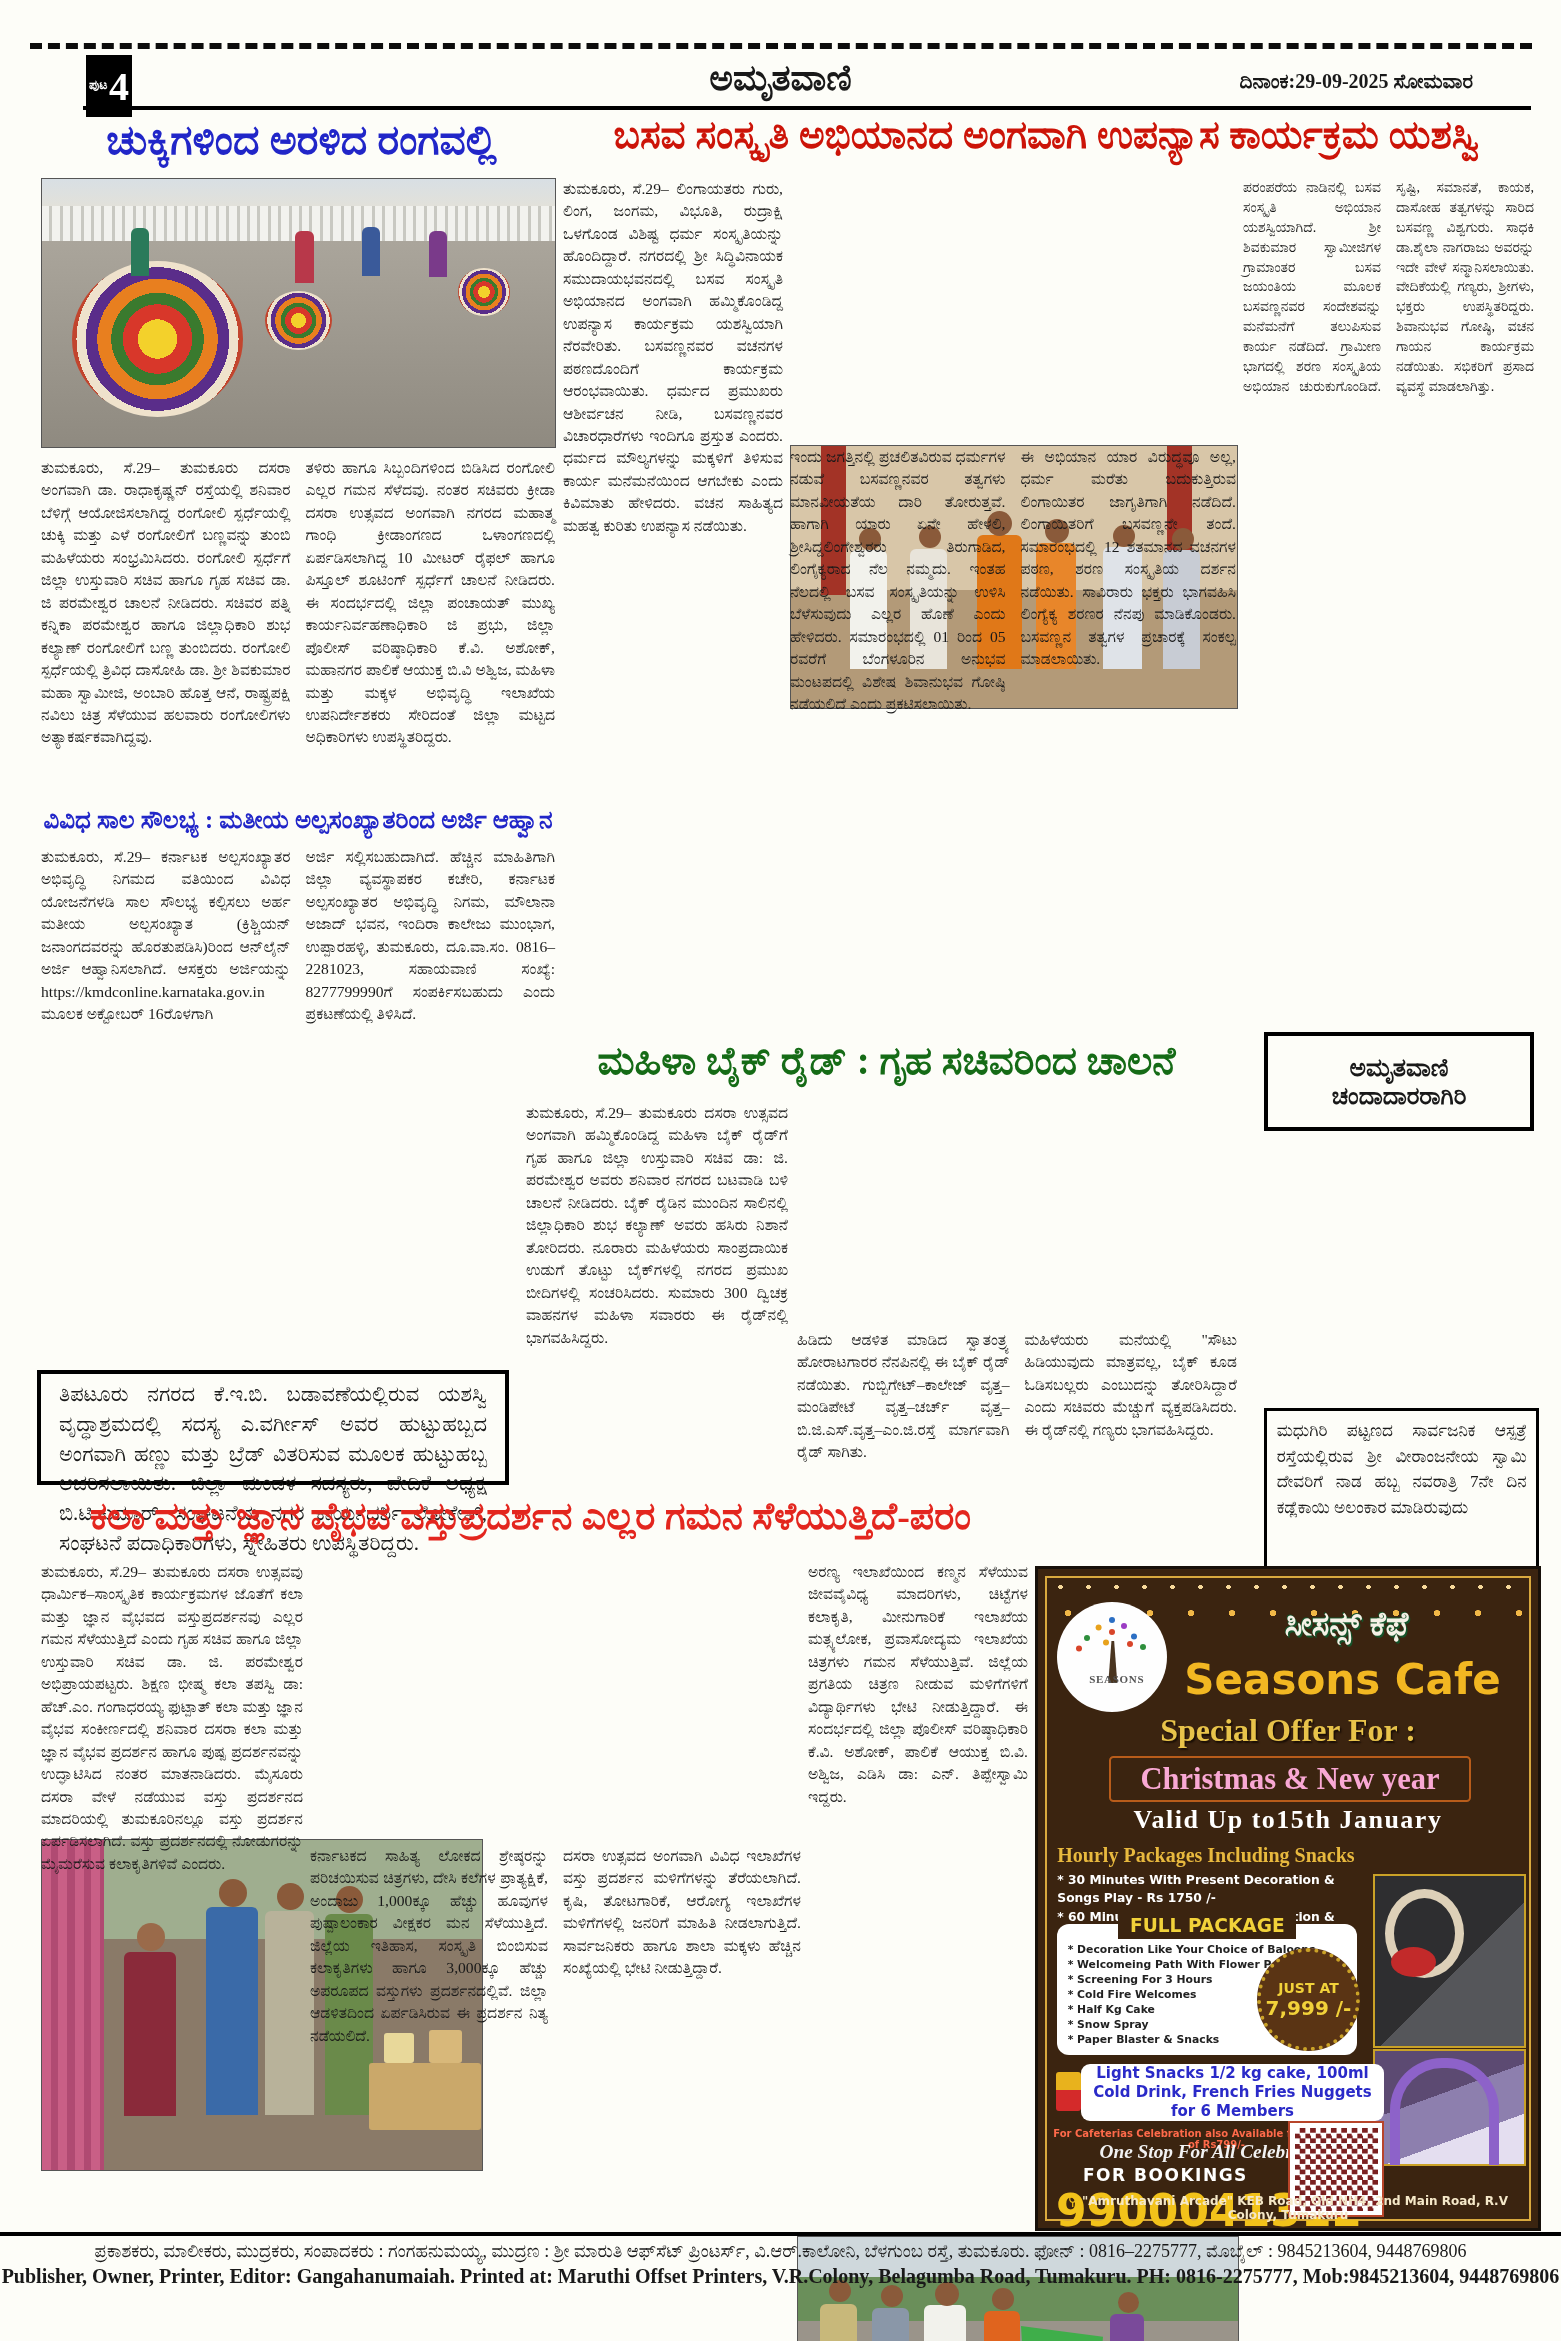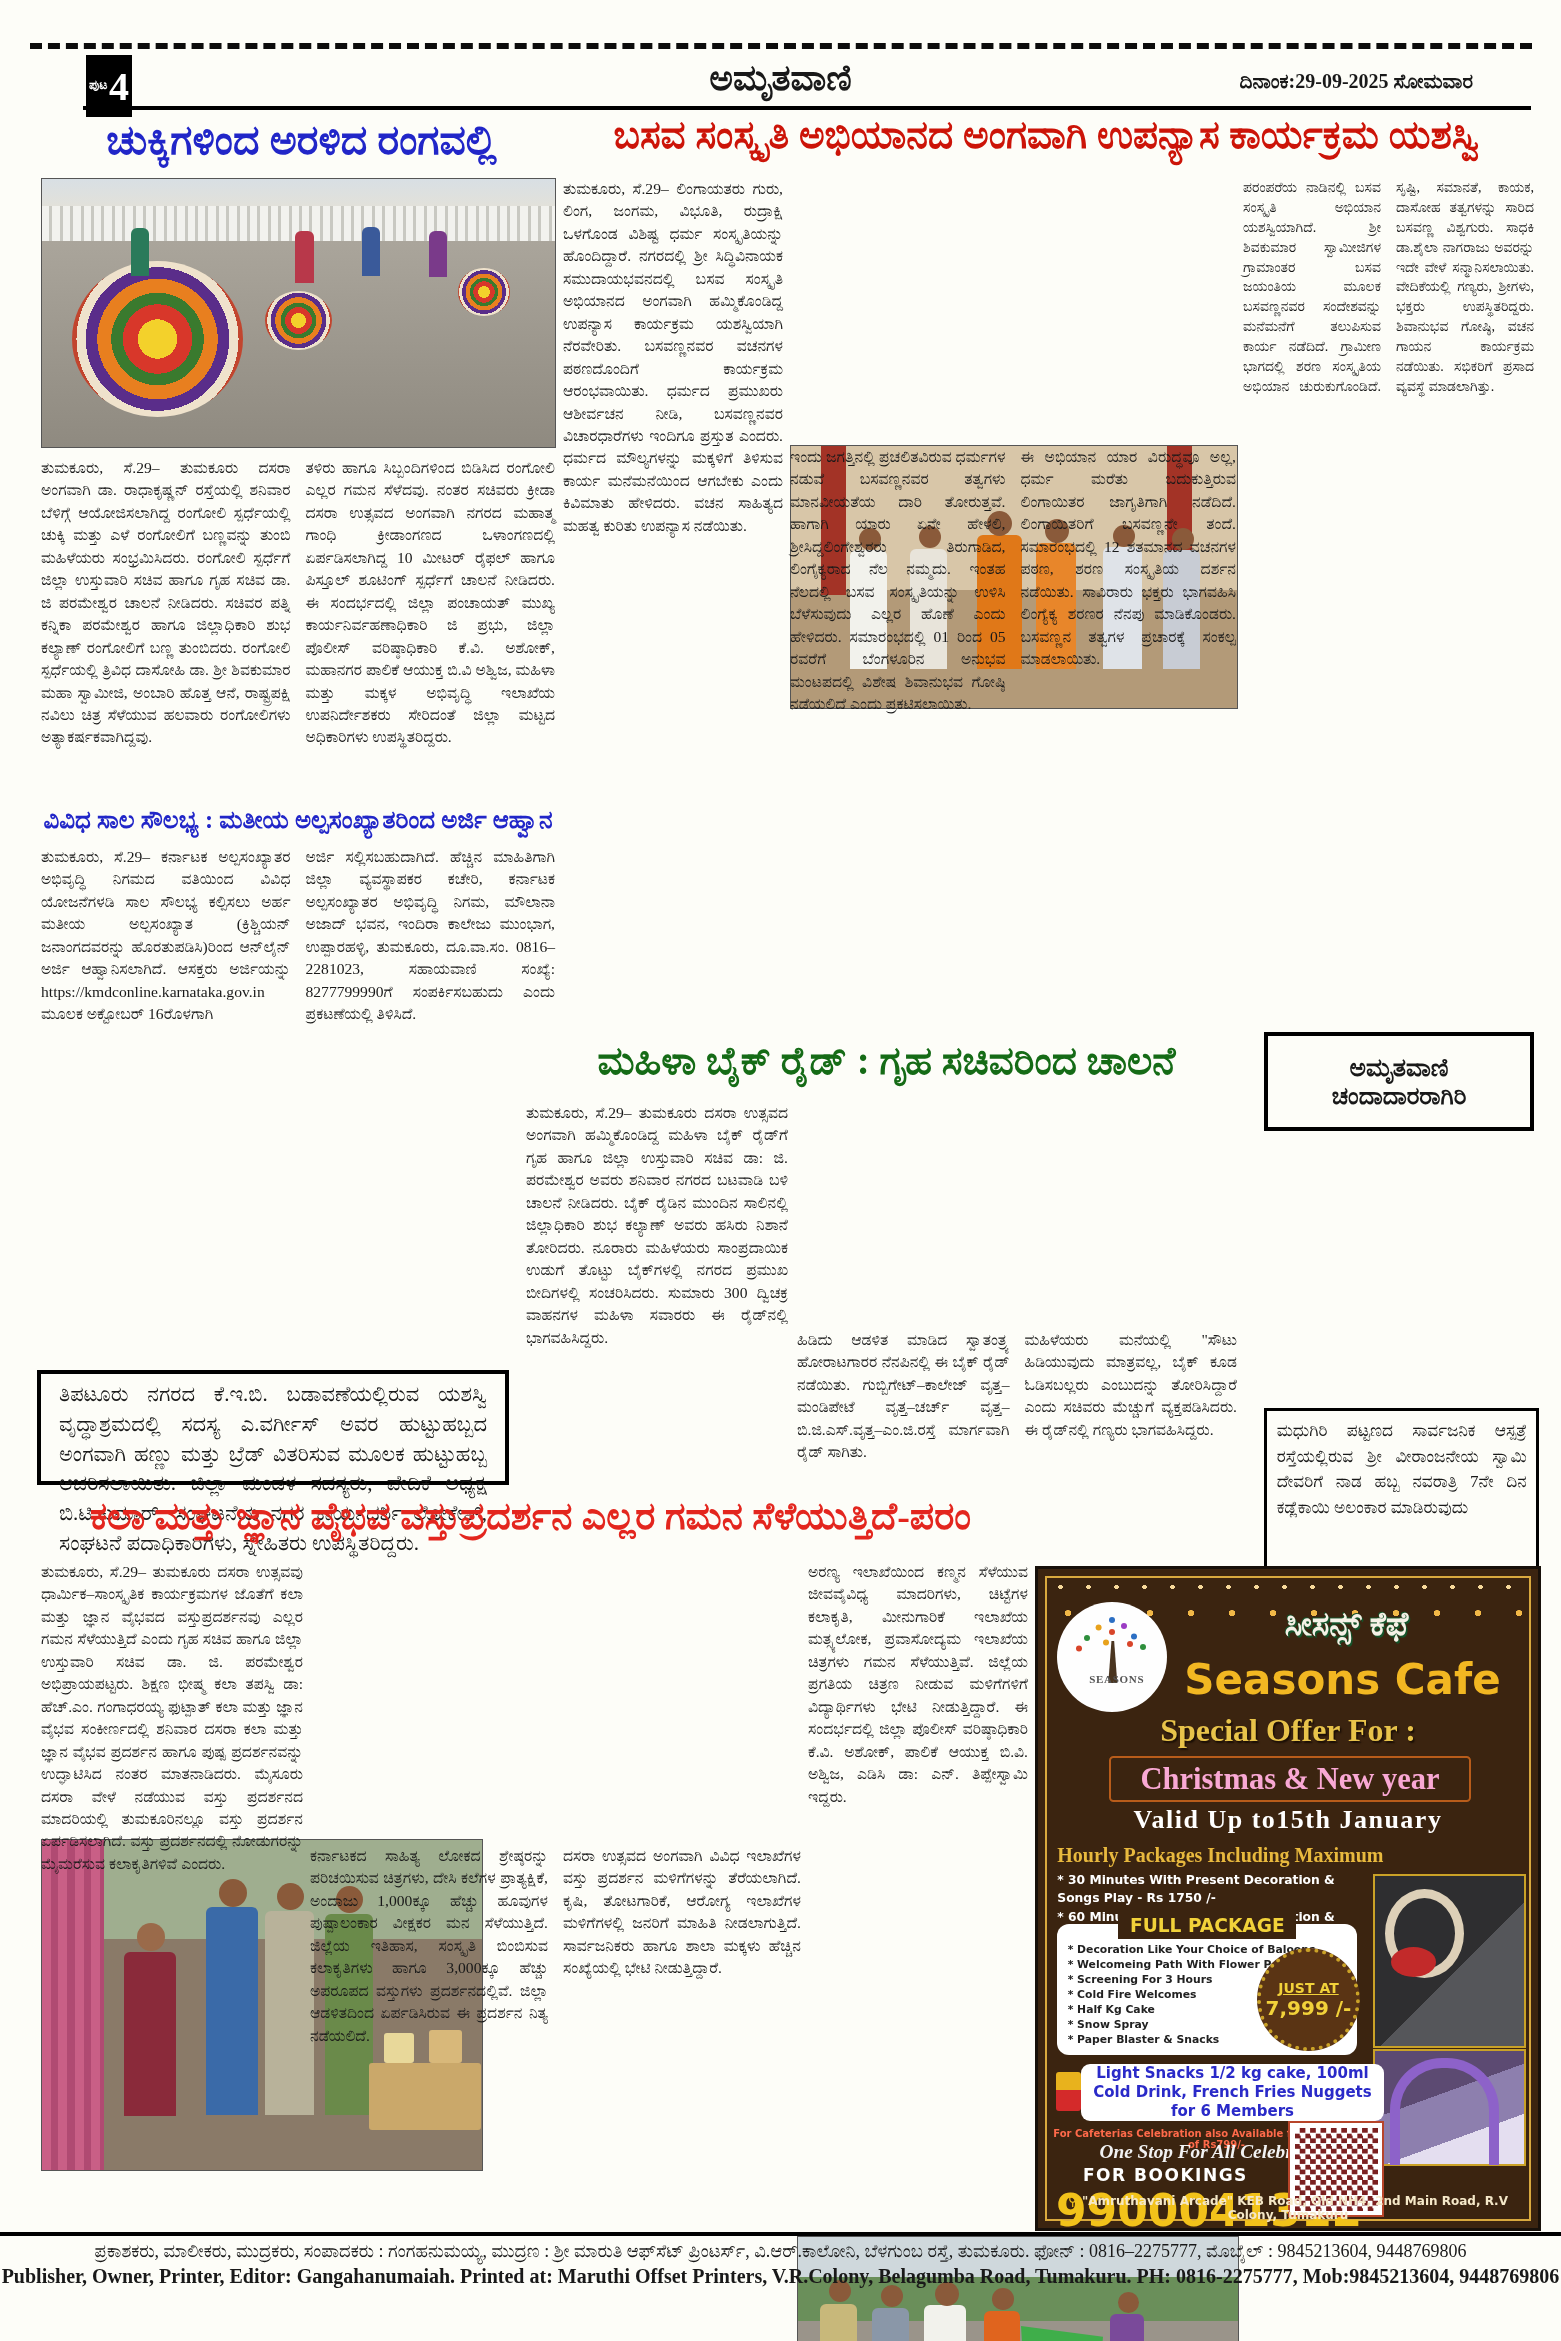--- a/index.html
+++ b/index.html
@@ -81,21 +81,21 @@
   #ad .c1 .wreath{position:absolute;left:10.4px;top:13.4px;width:61px;height:71px;border:9px solid #ddd0b8;border-radius:50%;}
   #ad .c1 .fl{position:absolute;left:16.4px;top:71px;width:45px;height:30px;background:#c22a2a;border-radius:50%;}
   #ad .c2 .arch{position:absolute;left:15px;top:7.4px;width:89px;height:97px;border:10.4px solid #8d62c9;border-bottom:none;border-radius:52px 52px 0 0;}
   #ad .pkg{position:absolute;left:19.3px;top:355px;width:300px;height:131px;background:#fff;border-radius:12px;}
   #ad .pkg .ph{position:absolute;left:61px;top:-12px;width:178px;height:27px;background:#3b2410;display:flex;align-items:center;justify-content:center;
        font-size:18.6px;font-weight:bold;color:#f2d23a;font-family:"DejaVu Sans",sans-serif;}
   #ad .pkg ul{margin:19.3px 0 0 10.4px;padding:0;list-style:none;font-size:10.8px;line-height:1.38;font-weight:bold;color:#222;font-family:"DejaVu Sans",sans-serif;}
   #ad .pkg ul li::before{content:"* ";}
   #ad .badge{position:absolute;left:219px;top:379px;width:95px;height:95px;border-radius:50%;background:#5a3414;
       border:4.5px dotted #caa227;display:flex;flex-direction:column;align-items:center;justify-content:center;color:#f2d23a;font-family:"DejaVu Sans",sans-serif;}
-  #ad .badge .b1{font-size:14px;font-weight:bold;text-decoration:underline;}
+  #ad .badge .b1{font-size:14px;font-weight:bold;}
   #ad .badge .b2{font-size:20px;font-weight:bold;}
   #ad .snacks{position:absolute;left:43px;top:495px;width:291px;height:57px;background:#fff;border-radius:9px;
       display:flex;align-items:center;justify-content:center;text-align:center;font-size:15px;line-height:1.25;font-weight:bold;color:#2a2ac8;font-family:"DejaVu Sans",sans-serif;padding:0 6px;}
   #ad .fries{position:absolute;left:18px;top:503px;width:25px;height:39px;background:linear-gradient(#e8b21d 0 45%,#d42a2a 45% 100%);border-radius:3px;}
   #ad .redline{position:absolute;left:15px;top:559px;width:327px;text-align:center;font-size:10px;font-weight:bold;color:#ff6a4a;font-family:"DejaVu Sans",sans-serif;}
   #ad .onestop{position:absolute;left:15px;top:572px;width:327px;text-align:center;font-size:19.3px;font-weight:bold;font-style:italic;color:#f2f2f2;}
   #ad .bkg{position:absolute;left:45px;top:596px;font-size:17px;font-weight:bold;color:#fff;letter-spacing:1.5px;font-family:"DejaVu Sans",sans-serif;}
   #ad .phone{position:absolute;left:18px;top:616px;font-size:44px;font-weight:bold;color:#f2c21a;font-family:"DejaVu Sans",sans-serif;}
   #ad .qr{position:absolute;left:250px;top:552px;width:83px;height:83px;background:#fff;border:2.2px solid #b8452a;padding:4.5px;}
   #ad .qr .m{width:100%;height:100%;background:repeating-conic-gradient(#7a2020 0% 25%,#fff 0% 50%) 0 0/10.4px 10.4px;}
@@ -262,21 +262,21 @@
     <div class="logo">
       <div class="trunk"></div>
       <div class="dots"></div>
       <div class="word">SEASONS</div>
     </div>
     <div class="t-kn">ಸೀಸನ್ಸ್ ಕೆಫೆ</div>
     <div class="t-en">Seasons Cafe</div>
     <div class="offer">Special Offer For :</div>
     <div class="occasion">Christmas &amp; New year</div>
     <div class="valid">Valid Up to15th January</div>
-    <div class="htitle">Hourly Packages Including Maximum</div>
+    <div class="htitle">Hourly Packages Including Snacks</div>
     <div class="hlist">
       <div>* 30 Minutes With Present Decoration &amp; Songs Play  -  Rs 1750 /-</div>
       <div>* 60 Minutes With Present Decoration &amp; Screening  -  Rs 2750 /-</div>
       <div>* 120 Minutes With Present Decoration &amp; Screening  -  Rs 4200 /-</div>
       <div>* 200 Minutes  Screening  -  Rs 4700 /- Maximum 14 Members</div>
     </div>
     <div class="collage c1">
       <div class="wreath"></div>
       <div class="fl"></div>
     </div>

